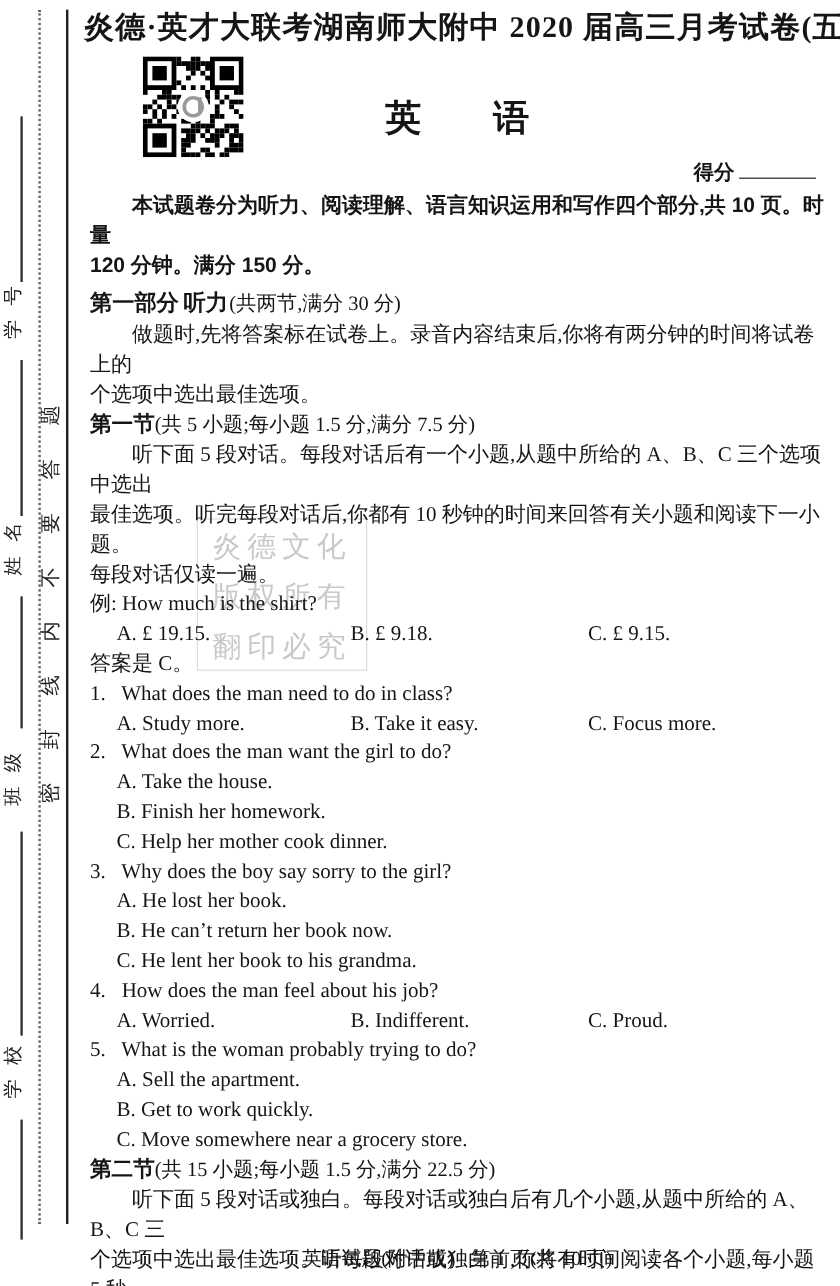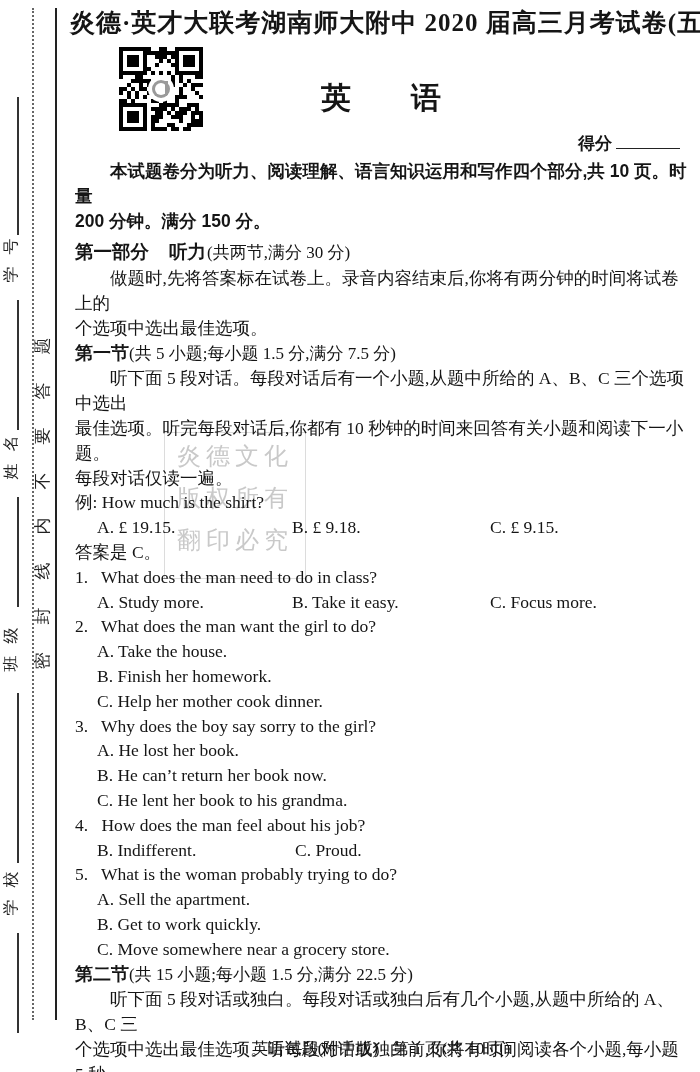--- a/index.html
+++ b/index.html
@@ -27,31 +27,31 @@
   .title{position:absolute; left:70px; top:6px; width:620px; text-align:center;
     font-size:25px; font-weight:bold; letter-spacing:1px; white-space:nowrap;}
   .subject{position:absolute; left:75px; top:78px; width:612px; text-align:center;
     font-size:30px; font-weight:bold;}
   .qr{position:absolute; left:119px; top:47px; width:84px; height:84px;}
   .score{position:absolute; left:578px; top:130px; font-size:17px; font-weight:bold;
     font-family:"Liberation Sans","DejaVu Sans",sans-serif;}
   .score-line{display:inline-block; width:64px; height:18px;
     border-bottom:1.6px solid #222; margin-left:4px;}
   
-  .watermark{position:absolute; left:164px; top:432px; width:142px; height:147px;
+  .watermark{position:absolute; left:164px; top:432px; width:142px; height:127px;
     border:1px solid #dcdcdc; z-index:0; text-align:center; color:#c9c9c9;
     font-size:24px; letter-spacing:5px; line-height:42px; padding-top:2px; box-sizing:border-box;}
   
   .flow{position:absolute; left:75px; top:159px; width:612px; z-index:1;
     font-size:17.5px; line-height:24.8px;}
   .bold-sans{font-family:"Liberation Sans","DejaVu Sans",sans-serif; font-weight:bold;}
   .indent{text-indent:35px;}
   .part-heading{padding-top:7px;}
   .part-heading .h-main{font-family:"Liberation Sans","DejaVu Sans",sans-serif;
-    font-weight:bold; font-size:18.5px; margin-right:20px;}
+    font-weight:bold; font-size:18.5px; margin-right:4px;}
   .part-heading .h-sub{font-family:"Liberation Sans","DejaVu Sans",sans-serif;
     font-weight:bold; font-size:18.5px; margin-right:1px;}
   .part-heading .h-note{font-size:17px;}
   .sec-heading .h-main{font-family:"Liberation Sans","DejaVu Sans",sans-serif;
     font-weight:bold; font-size:18px; }
   .sec-heading .h-note{font-size:17px;}
   .q-line .q-num{display:inline-block; min-width:22px;}
   .opt-row{display:flex; padding-left:22px;}
   .opt-a{width:195px;} .opt-b{width:198px;} .opt-c{flex:1;}
   .opt-stacked{padding-left:22px;}
@@ -226,21 +226,21 @@
   <div class="score"><span>得分</span><span class="score-line"></span></div>
 
   <div class="watermark">
     <div>炎德文化</div>
     <div>版权所有</div>
     <div>翻印必究</div>
   </div>
 
   <div class="flow">
     <div class="bold-sans indent">本试题卷分为听力、阅读理解、语言知识运用和写作四个部分,共 10 页。时量</div>
-    <div class="bold-sans">200 分钟。满分 150 分。</div>
+    <div class="bold-sans">120 分钟。满分 150 分。</div>
 
     <div class="part-heading"><span class="h-main">第一部分</span><span class="h-sub">听力</span><span class="h-note">(共两节,满分 30 分)</span></div>
     <div class="indent">做题时,先将答案标在试卷上。录音内容结束后,你将有两分钟的时间将试卷上的</div>
     <div>个选项中选出最佳选项。</div>
 
     <div class="sec-heading"><span class="h-main">第一节</span><span class="h-note">(共 5 小题;每小题 1.5 分,满分 7.5 分)</span></div>
     <div class="indent">听下面 5 段对话。每段对话后有一个小题,从题中所给的 A、B、C 三个选项中选出</div>
     <div>最佳选项。听完每段对话后,你都有 10 秒钟的时间来回答有关小题和阅读下一小题。</div>
     <div>每段对话仅读一遍。</div>
 
@@ -269,20 +269,21 @@
         </div>
         <div>
           <div class="q-line"><span class="q-num">3.</span><span> Why does the boy say sorry to the girl?</span></div>
           <div class="opt-stacked">A. He lost her book.</div>
           <div class="opt-stacked">B. He can’t return her book now.</div>
           <div class="opt-stacked">C. He lent her book to his grandma.</div>
         </div>
         <div>
           <div class="q-line"><span class="q-num">4.</span><span> How does the man feel about his job?</span></div>
           <div class="opt-row">
+            <span class="opt-a">A. Worried.</span>
             <span class="opt-b">B. Indifferent.</span>
             <span class="opt-c">C. Proud.</span>
           </div>
         </div>
         <div>
           <div class="q-line"><span class="q-num">5.</span><span> What is the woman probably trying to do?</span></div>
           <div class="opt-stacked">A. Sell the apartment.</div>
           <div class="opt-stacked">B. Get to work quickly.</div>
           <div class="opt-stacked">C. Move somewhere near a grocery store.</div>
         </div>

